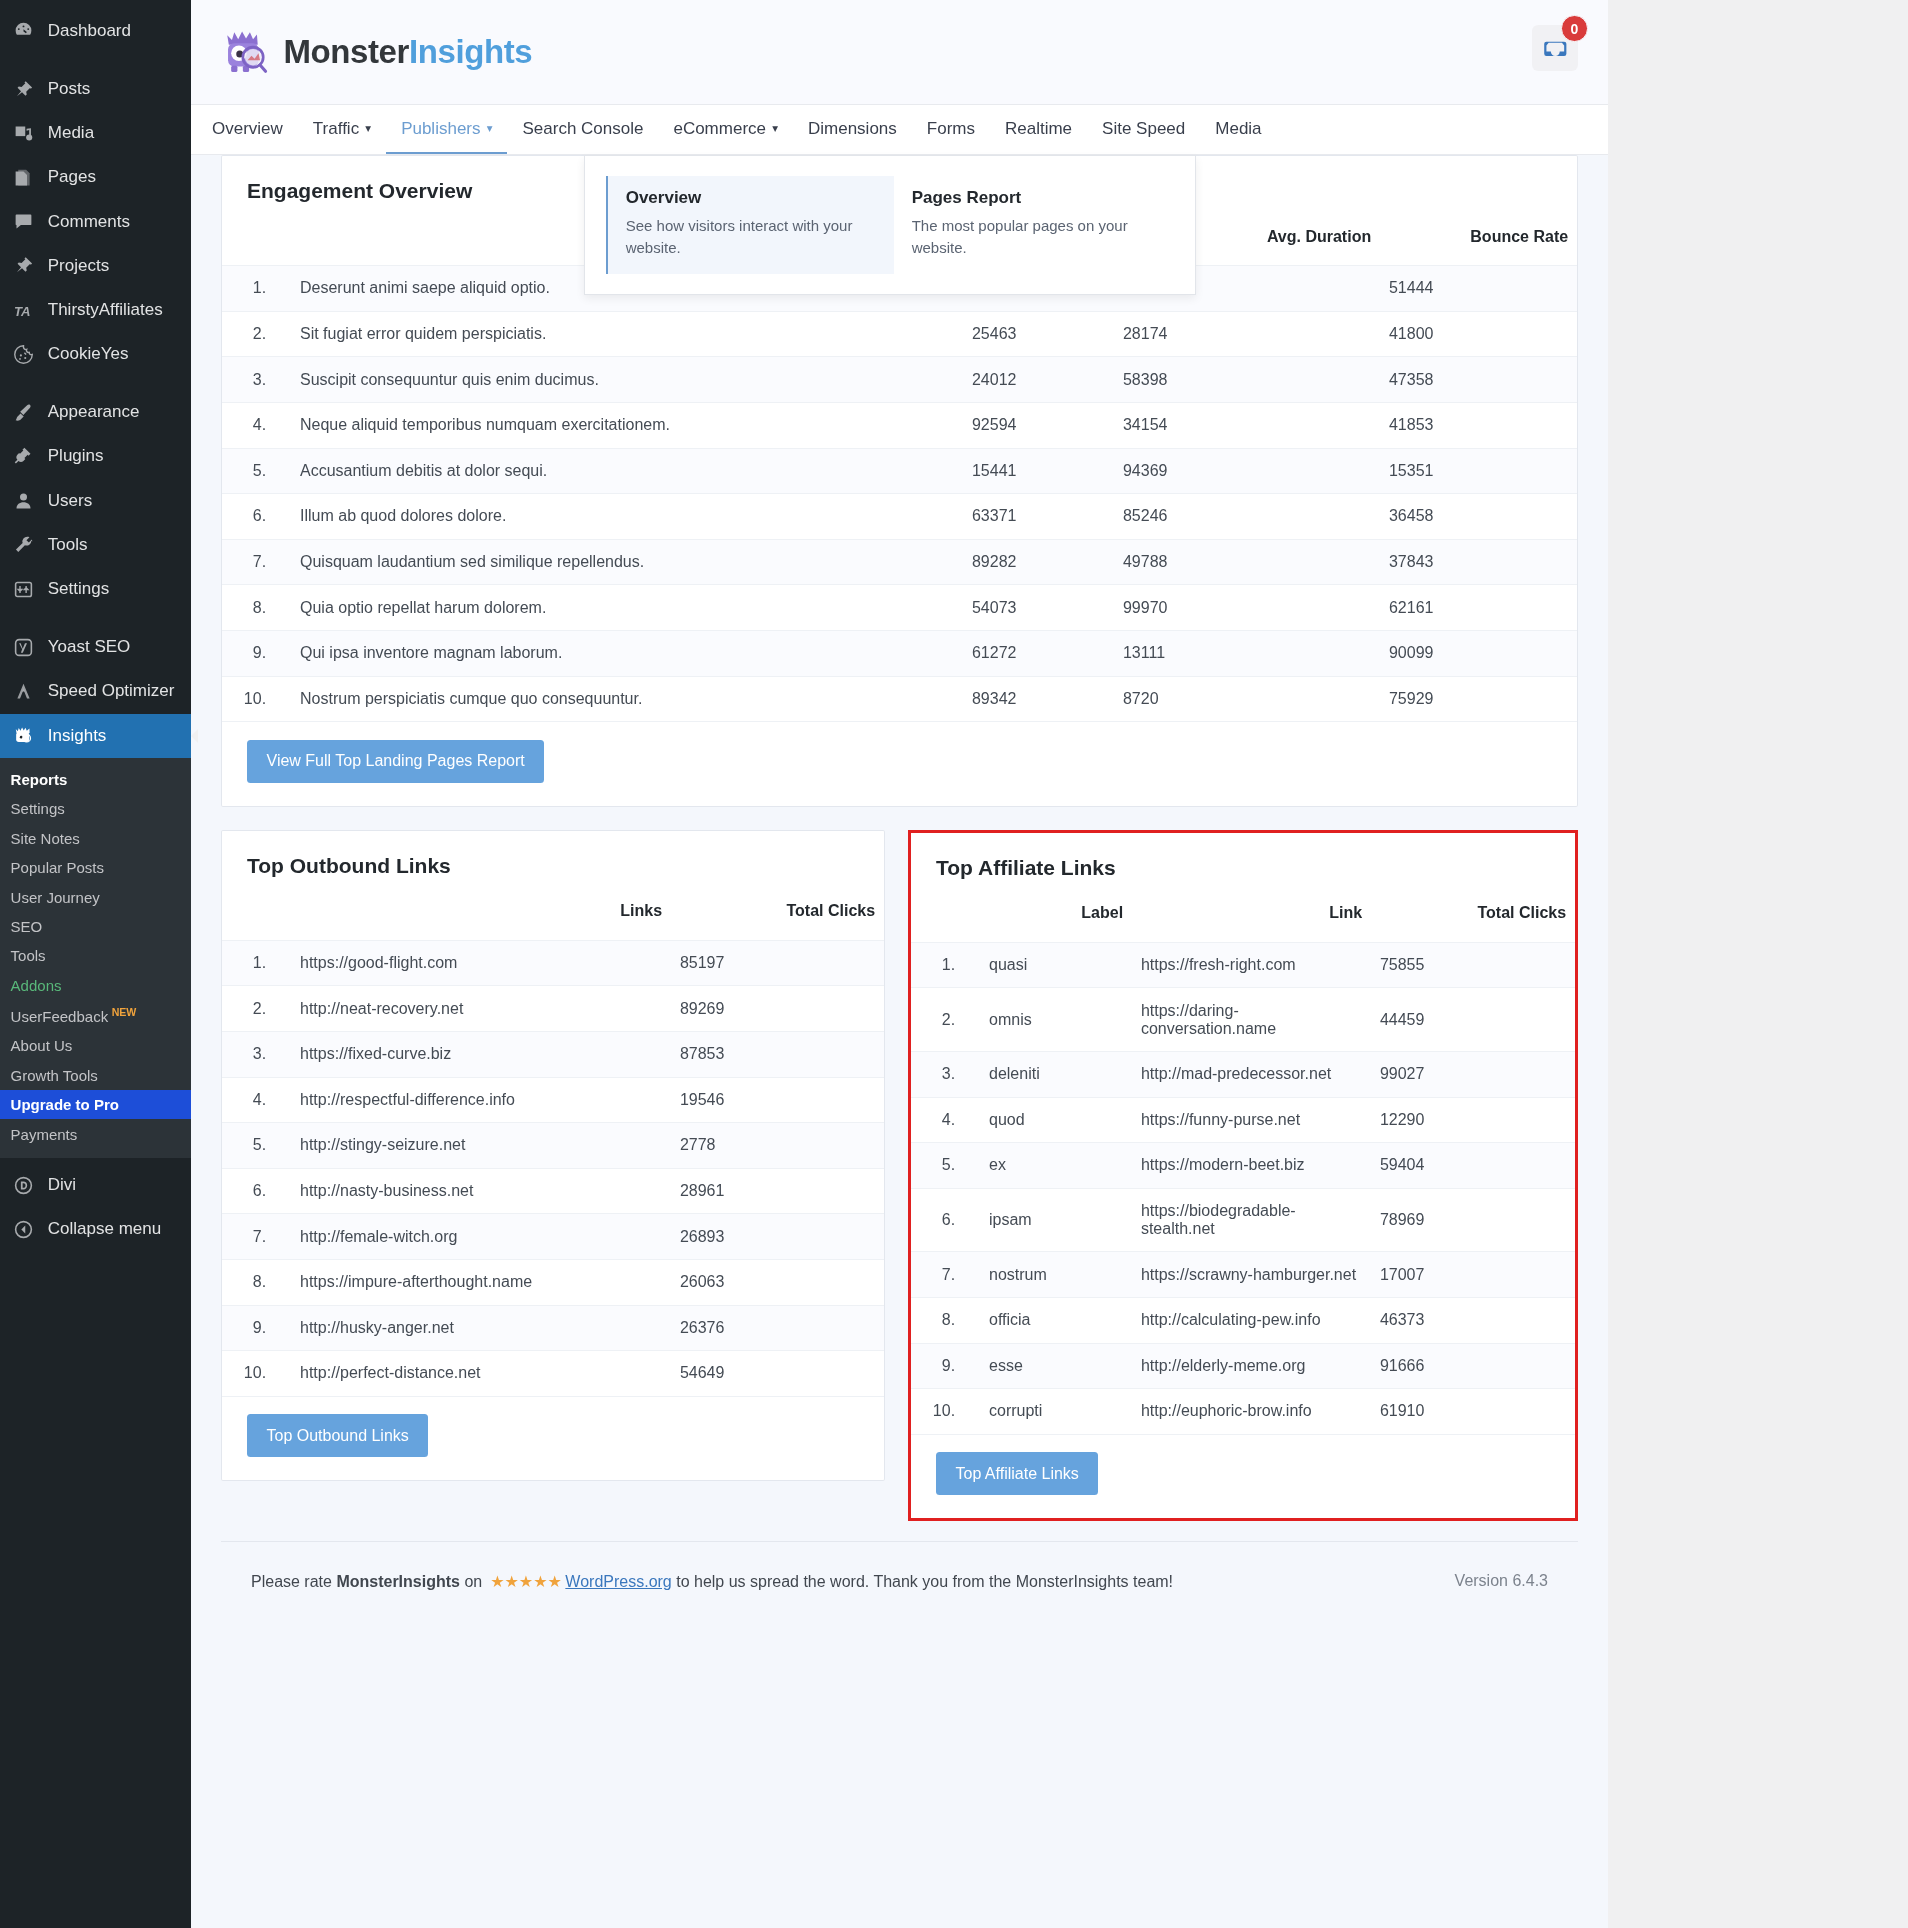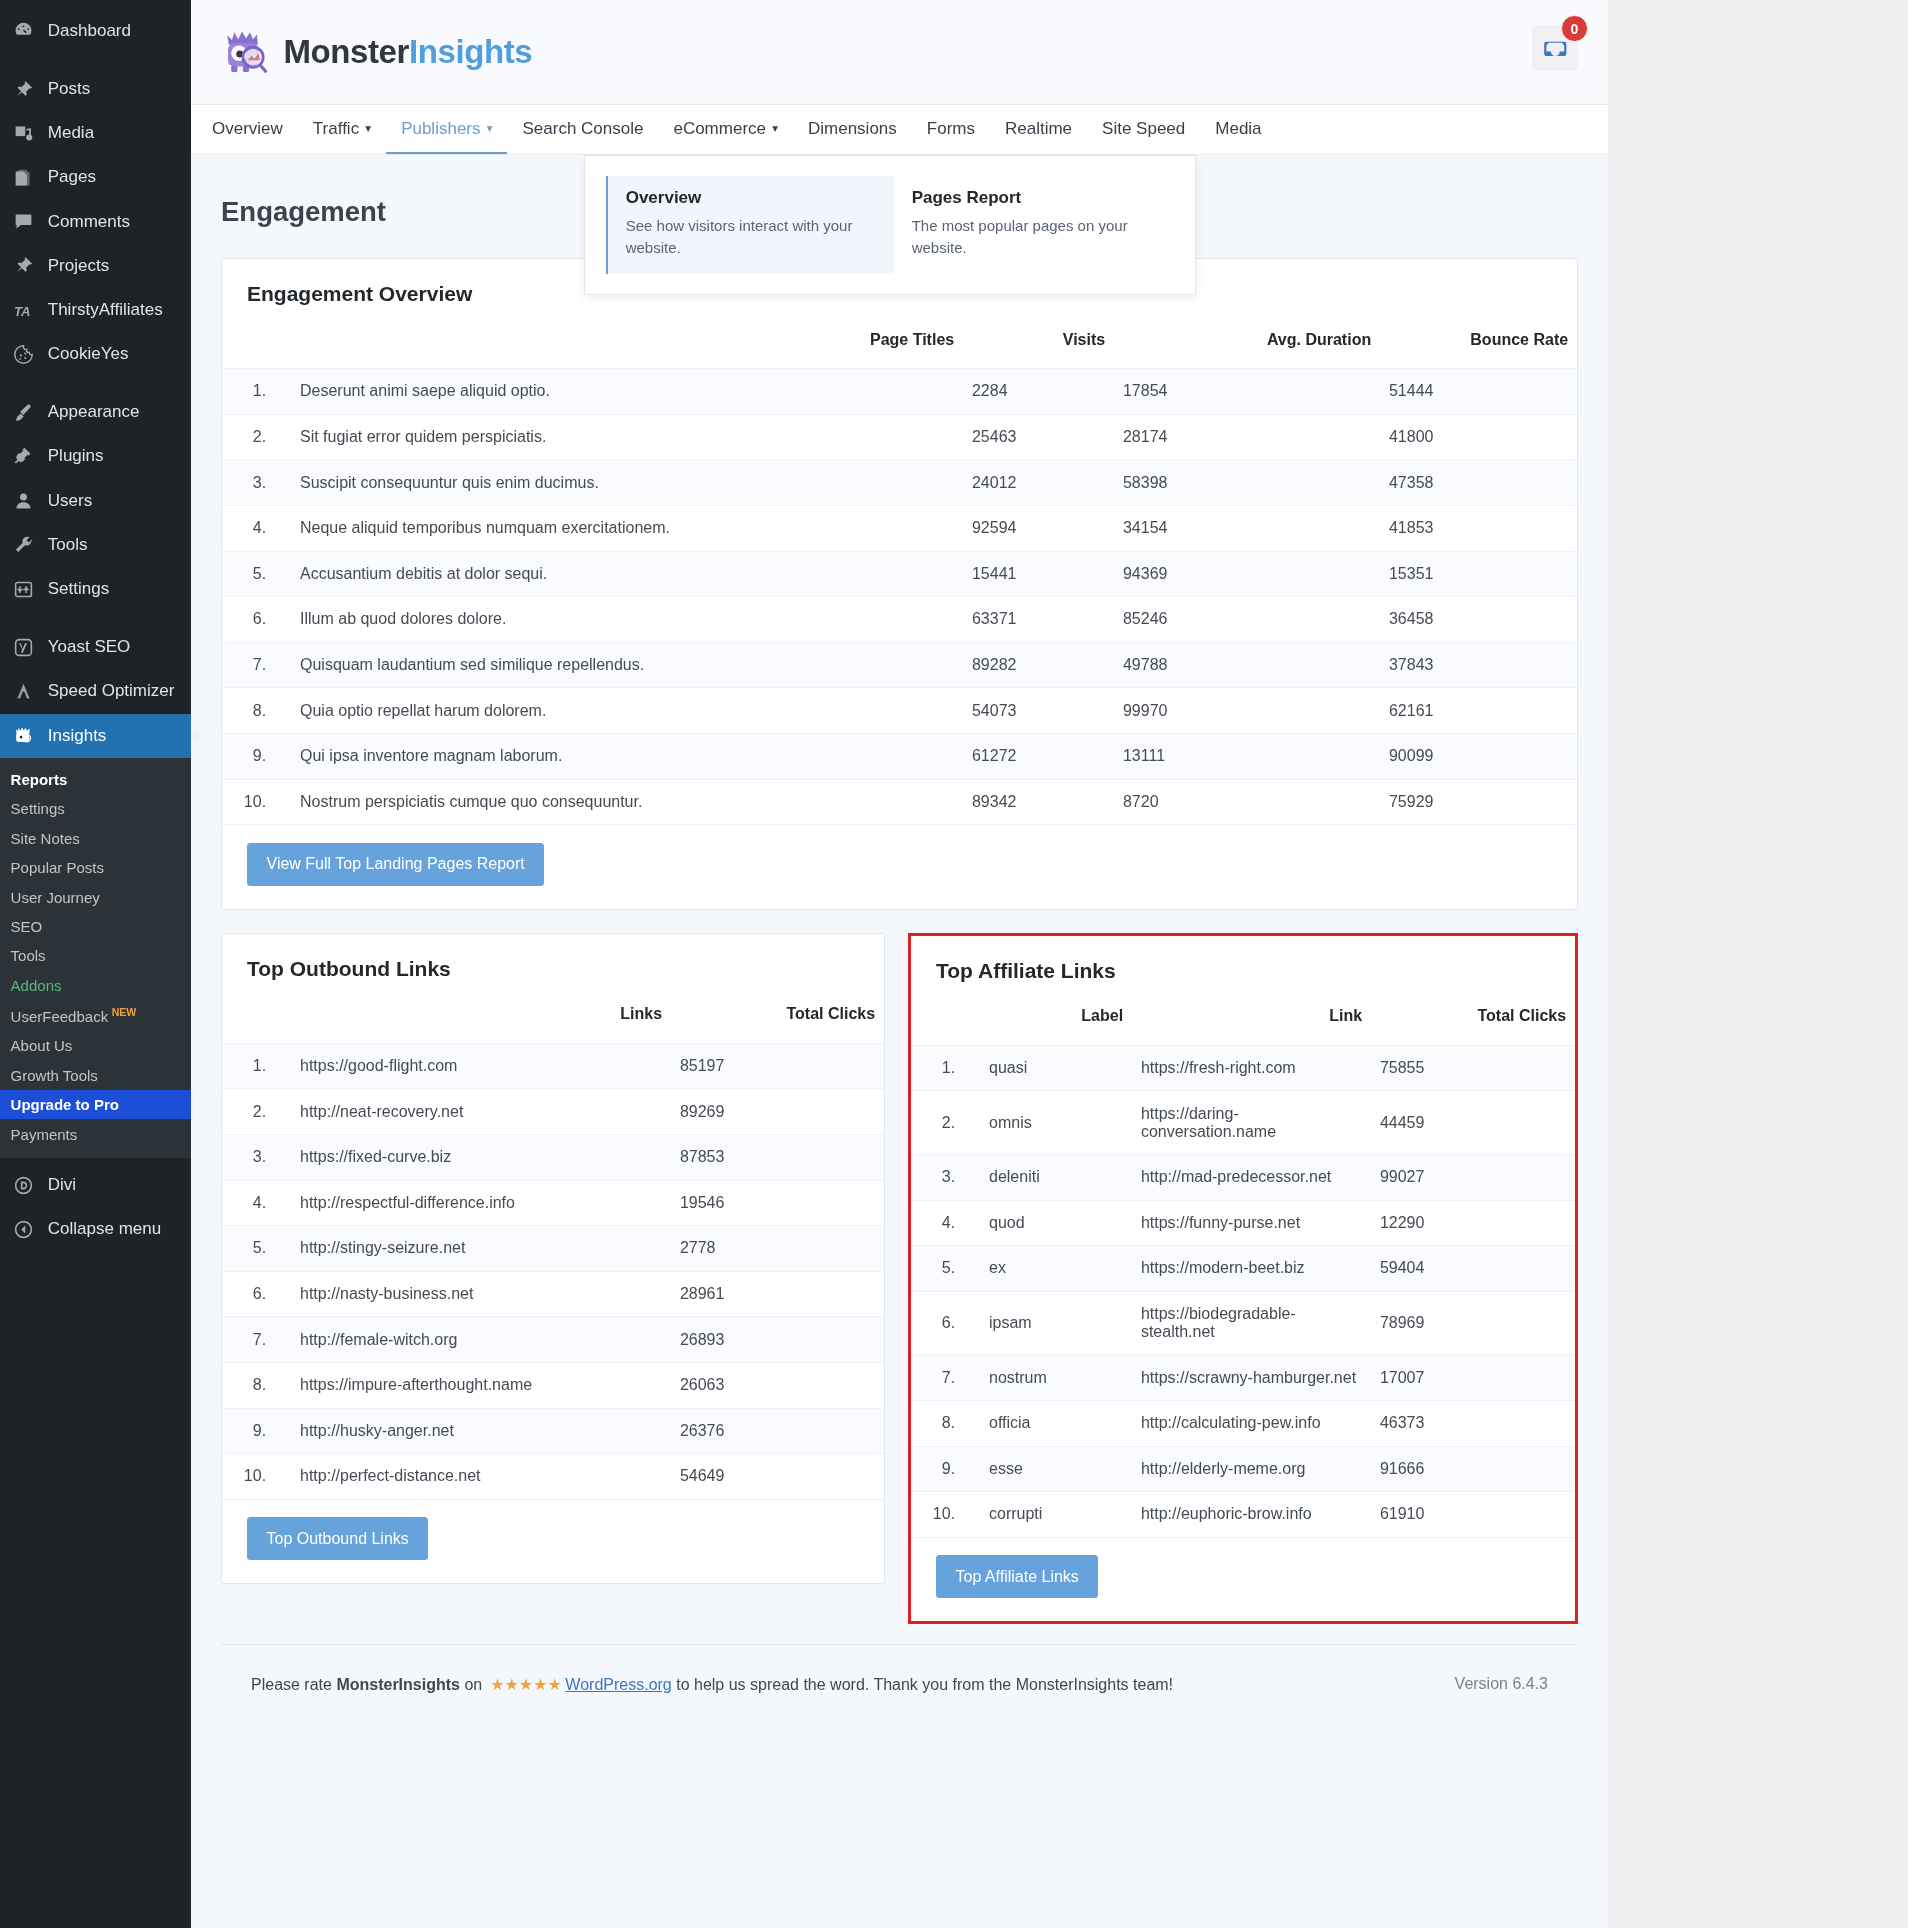--- a/index.html
+++ b/index.html
@@ -481,21 +481,20 @@
                 <div class="dd-desc">See how visitors interact with your website.</div>
               </div>
               <div class="dd-item">
                 <div class="dd-title">Pages Report</div>
                 <div class="dd-desc">The most popular pages on your website.</div>
               </div>
             </div>
         </div>
       </div>
 
-      <h1 class="page-title">Engagement</h1>
 
       <div class="content-pad">
 
         <section class="card">
           <div class="card-title">Engagement Overview</div>
           <table class="rep">
             <thead>
                 <tr id="eng-head">
                   <th style="width: 53px;"></th>
                   <th class="pad-l" style="width: auto;">Page Titles</th>

